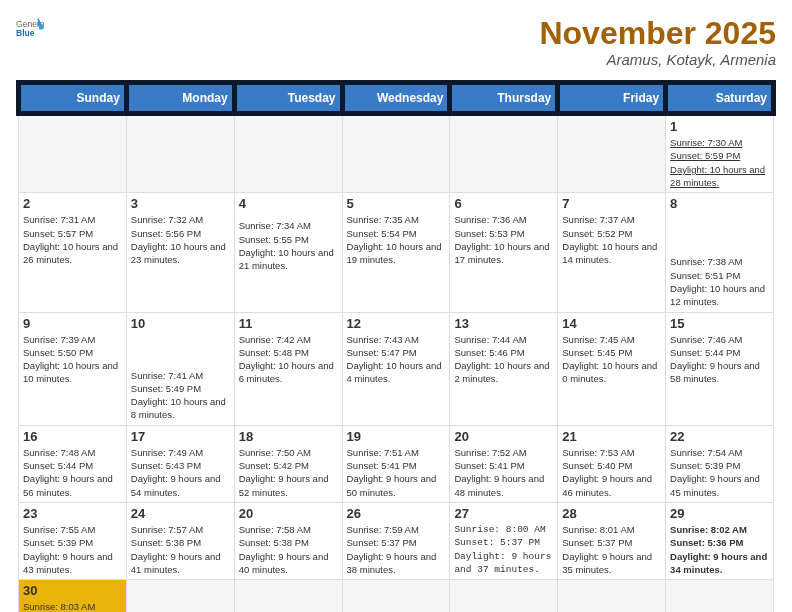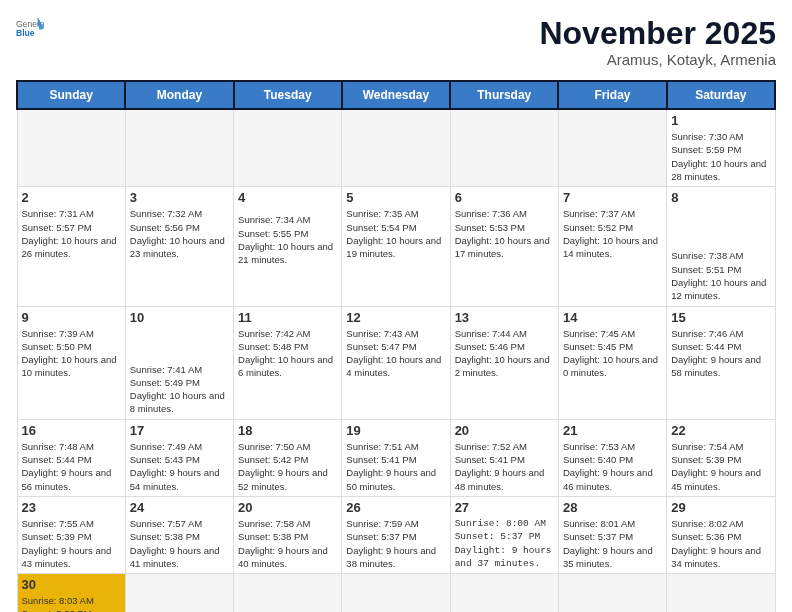--- a/index.html
+++ b/index.html
@@ -24,40 +24,41 @@
     .logo-icon {
       width: 28px;
       height: 28px;
     }
     .title-section {
       text-align: right;
     }
     .month-title {
       font-size: 32px;
       font-weight: bold;
-      color: #0f172a;
+      color: #a16207;
       line-height: 1.1;
     }
     .location-title {
       font-size: 15px;
       color: #555;
+      font-style: italic;
     }
     .calendar {
       width: 100%;
       border-collapse: collapse;
       border: 1px solid #ccc;
     }
     .calendar th {
       background: #3a7bc8;
       color: #fff;
       font-size: 12px;
       font-weight: bold;
       padding: 6px 4px;
-      text-align: center;
-      border: 2px solid #0f172a;
+      text-align: right;
+      border: 5px solid #0f172a;
     }
     .calendar td {
       vertical-align: top;
       border: 1px solid #ddd;
       padding: 3px 4px;
       width: 108px;
       min-height: 70px;
       font-size: 10px;
       color: #333;
       background: #fff;
@@ -117,21 +118,21 @@
   <tbody id="calendar-body">
   <tr>
         <td class="empty"></td>
         <td class="empty"></td>
         <td class="empty"></td>
         <td class="empty"></td>
         <td class="empty"></td>
         <td class="empty"></td>
         <td>
           <span class="day-number">1</span>
-          <div class="day-info" style="white-space: pre-line;">Sunrise: 7:30 AM
+          <div class="day-info" style="white-space: pre-line; text-decoration: underline;">Sunrise: 7:30 AM
 Sunset: 5:59 PM
 Daylight: 10 hours and 28 minutes.</div>
         </td>
       </tr>
       <tr>
         <td>
           <span class="day-number">2</span>
           <div class="day-info" style="white-space: pre-line;">Sunrise: 7:31 AM
 Sunset: 5:57 PM
 Daylight: 10 hours and 26 minutes.</div>
@@ -293,21 +294,21 @@
 Daylight: 9 hours and 37 minutes.</div>
         </td>
         <td>
           <span class="day-number">28</span>
           <div class="day-info" style="white-space: pre-line;">Sunrise: 8:01 AM
 Sunset: 5:37 PM
 Daylight: 9 hours and 35 minutes.</div>
         </td>
         <td>
           <span class="day-number">29</span>
-          <div class="day-info" style="white-space: pre-line;">Sunrise: 8:02 AM
+          <div class="day-info" style="white-space: pre-line; font-weight: bold;">Sunrise: 8:02 AM
 Sunset: 5:36 PM
 Daylight: 9 hours and 34 minutes.</div>
         </td>
       </tr>
       <tr class="last-row">
         <td class="has-data">
           <span class="day-number">30</span>
           <div class="day-info" style="white-space: pre-line;">Sunrise: 8:03 AM
 Sunset: 5:36 PM
 Daylight: 9 hours and 32 minutes.</div>

